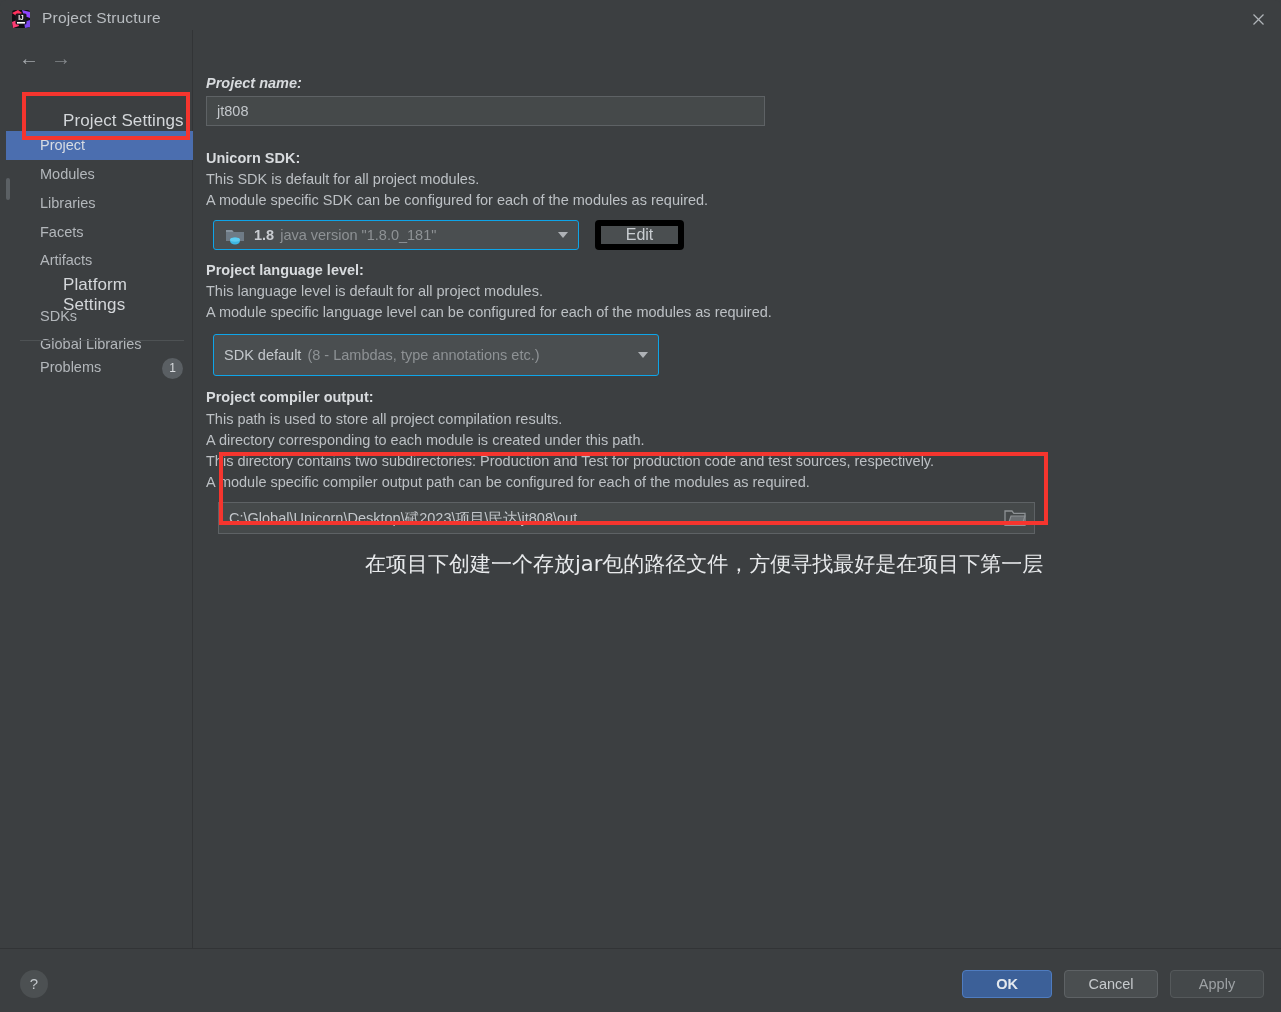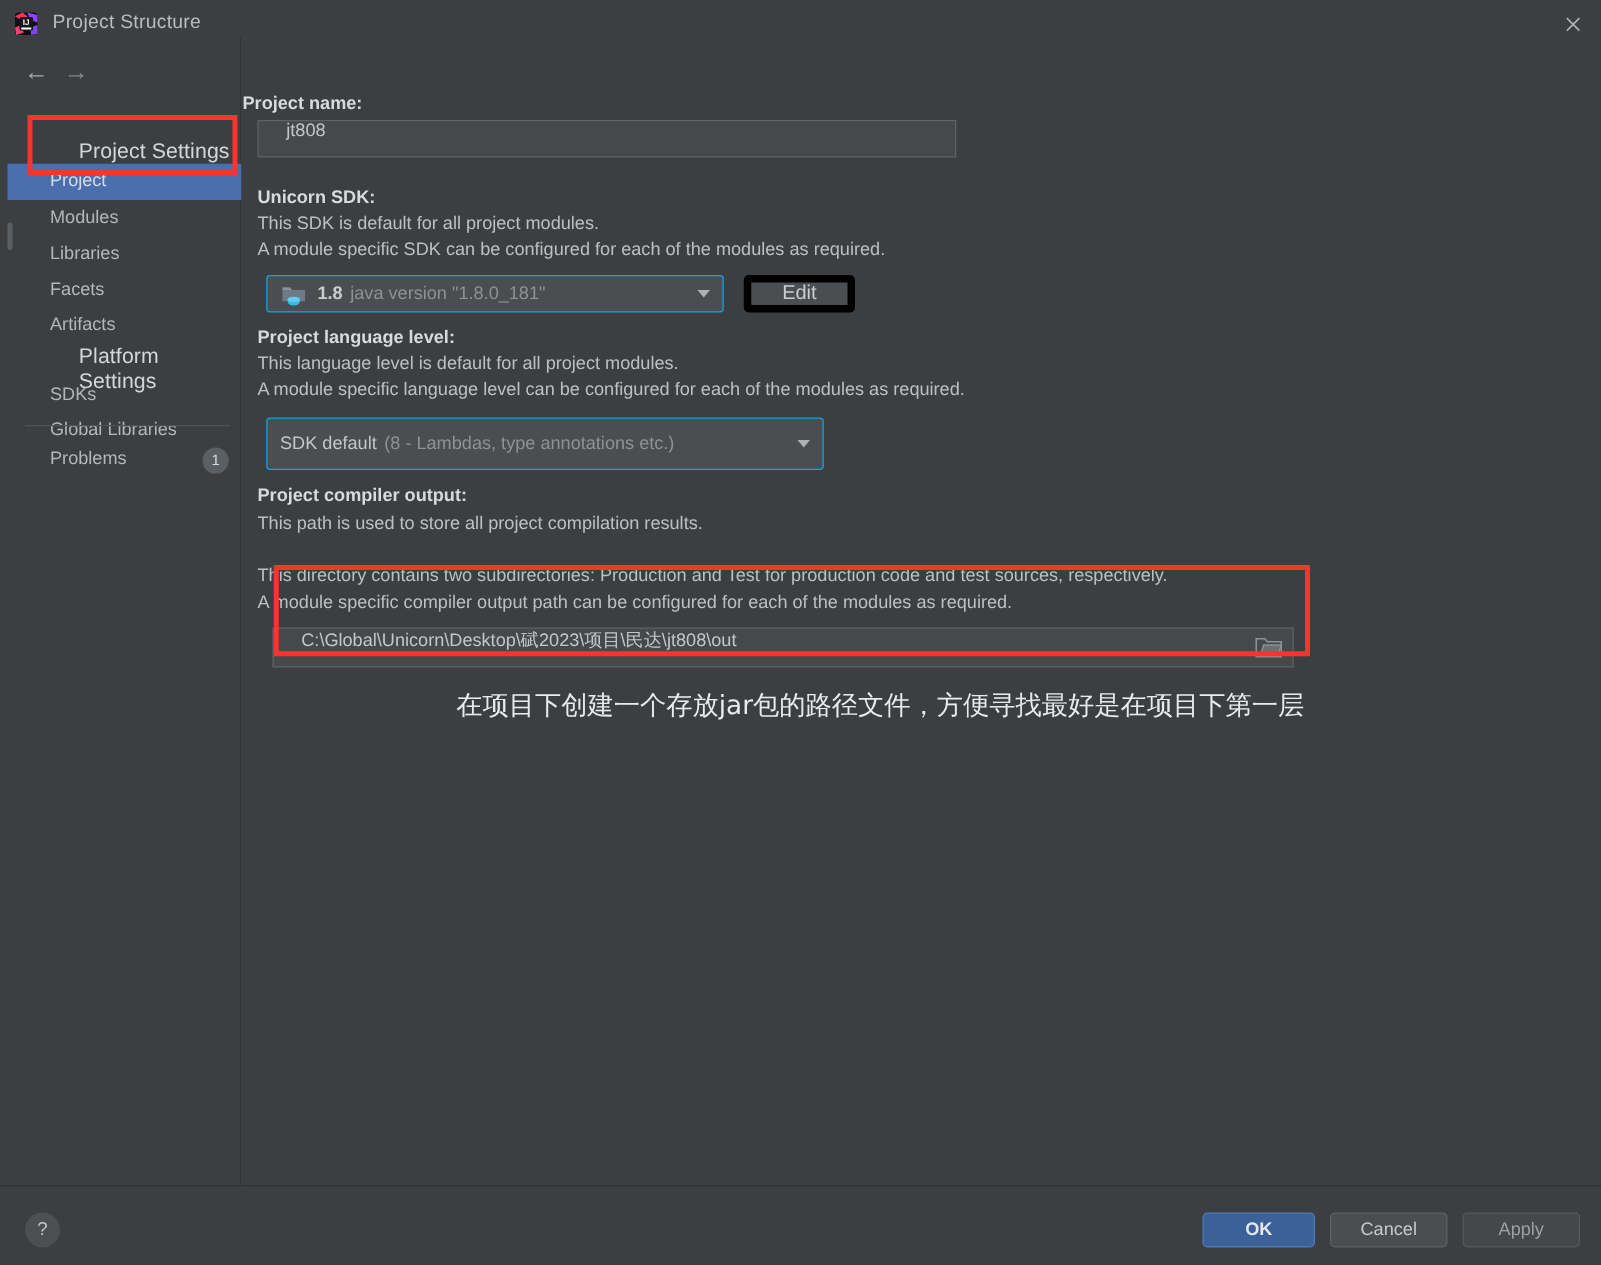--- a/index.html
+++ b/index.html
@@ -168,22 +168,22 @@
   }
 
   .text-field {
     position: absolute;
     background: #45494a;
     border: 1px solid #5e6265;
     box-sizing: border-box;
     color: #c3c7cb;
     font-size: 14.5px;
     display: flex;
-    align-items: flex-start;
-    padding-left: 22px;
+    align-items: center;
+    padding-left: 10px;
   }
   .combo {
     position: absolute;
     background: #4a4e50;
     border: 1px solid #0ea5e9;
     border-radius: 3px;
     box-sizing: border-box;
     font-size: 14.5px;
     color: #c3c7cb;
     display: flex;
@@ -365,21 +365,21 @@
     <div id="sidebar-divider"></div>
 
     <div id="problems-item">
       <span>Problems</span>
     </div>
     <div id="problems-badge">1</div>
   </div>
 
   <div id="main">
 
-    <div class="label-bold" style="left:1px; top:45px;">Project name:</div>
+    <div class="label-bold" style="left:13px; top:45px;font-style:italic;">Project name:</div>
     <div class="text-field" style="left:13px; top:66px; width:559px; height:30px;">
       <span>jt808</span>
     </div>
 
     <div class="label-bold" style="left:13px; top:120px;">Unicorn SDK:</div>
     <div class="label-plain" style="left:13px; top:141px;">This SDK is default for all project modules.</div>
     <div class="label-plain" style="left:13px; top:162px;">A module specific SDK can be configured for each of the modules as required.</div>
 
     <div class="combo" style="left:20px; top:190px; width:366px; height:30px; padding-left:40px;">
       <span style="font-weight:bold; color:#c9cdd1;">1.8</span>
@@ -405,20 +405,21 @@
     <div class="label-plain" style="left:13px; top:274px;">A module specific language level can be configured for each of the modules as required.</div>
 
     <div class="combo" style="left:20px; top:304px; width:446px; height:42px;">
       <span>SDK default</span>
       <span class="dim" style="margin-left:6px;">(8 - Lambdas, type annotations etc.)</span>
       <span class="arrow"></span>
     </div>
 
     <div class="label-bold" style="left:13px; top:359px;">Project compiler output:</div>
     <div class="label-plain" style="left:13px; top:381px;">This path is used to store all project compilation results.</div>
+    <div class="label-plain" style="left:13px; top:402px;">A directory corresponding to each module is created under this path.</div>
     <div class="label-plain" style="left:13px; top:423px;">This directory contains two subdirectories: Production and Test for production code and test sources, respectively.</div>
     <div class="label-plain" style="left:13px; top:444px;">A module specific compiler output path can be configured for each of the modules as required.</div>
 
     <div class="text-field" style="left:25px; top:472px; width:817px; height:32px;">
       <span>C:\Global\Unicorn\Desktop\碔2023\项目\民达\jt808\out</span>
       <span id="browse-btn">
         <svg width="22" height="18" viewBox="0 0 22 18">
           <path d="M1 2 h7 l1.8 2.4 H21 v12 H1 Z" fill="none" stroke="#8d9194" stroke-width="1.3"></path>
           <path d="M4 16 L7 7 H21 L18 16 Z" fill="#6b6f72" stroke="#8d9194" stroke-width="1.2"></path>
         </svg>

